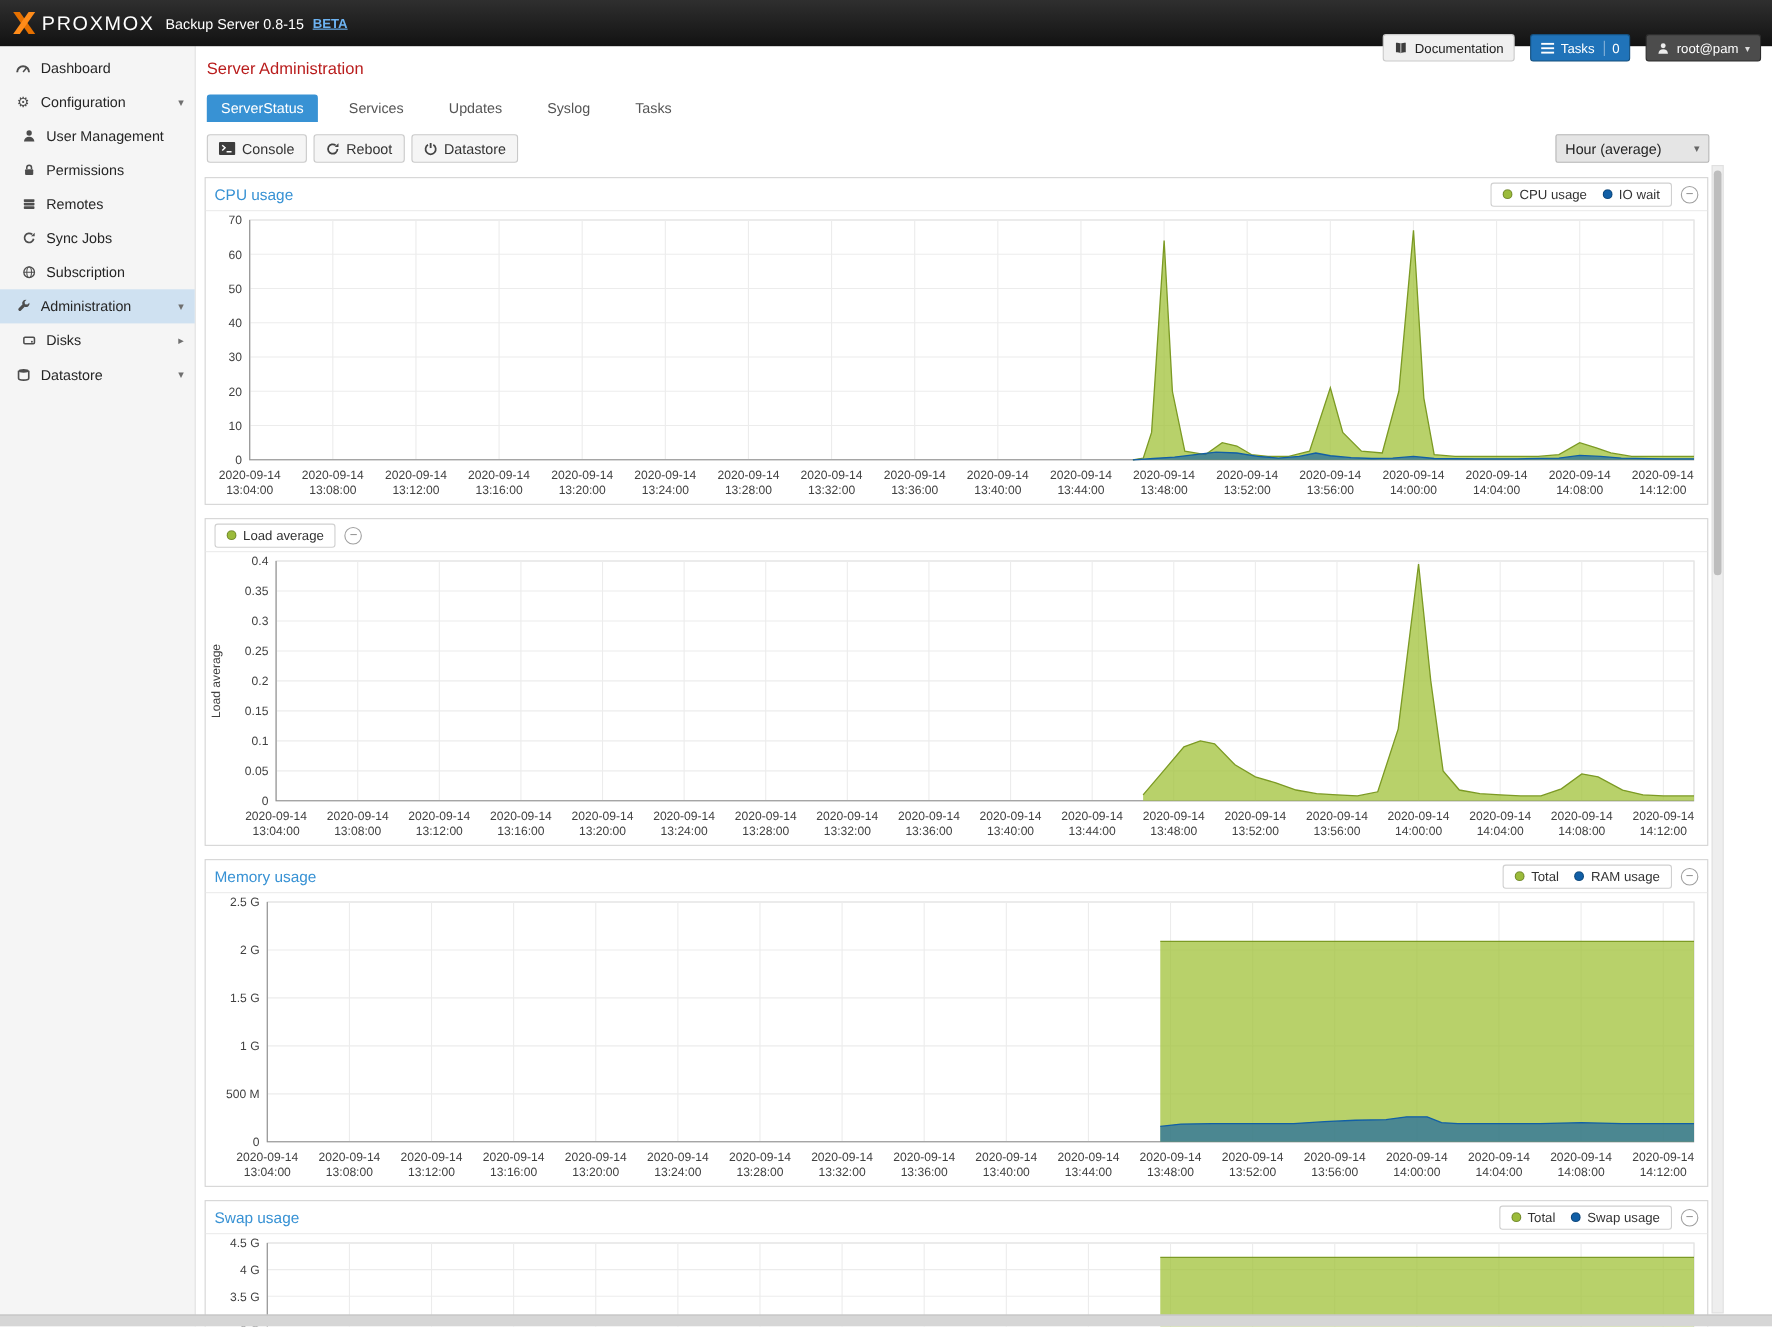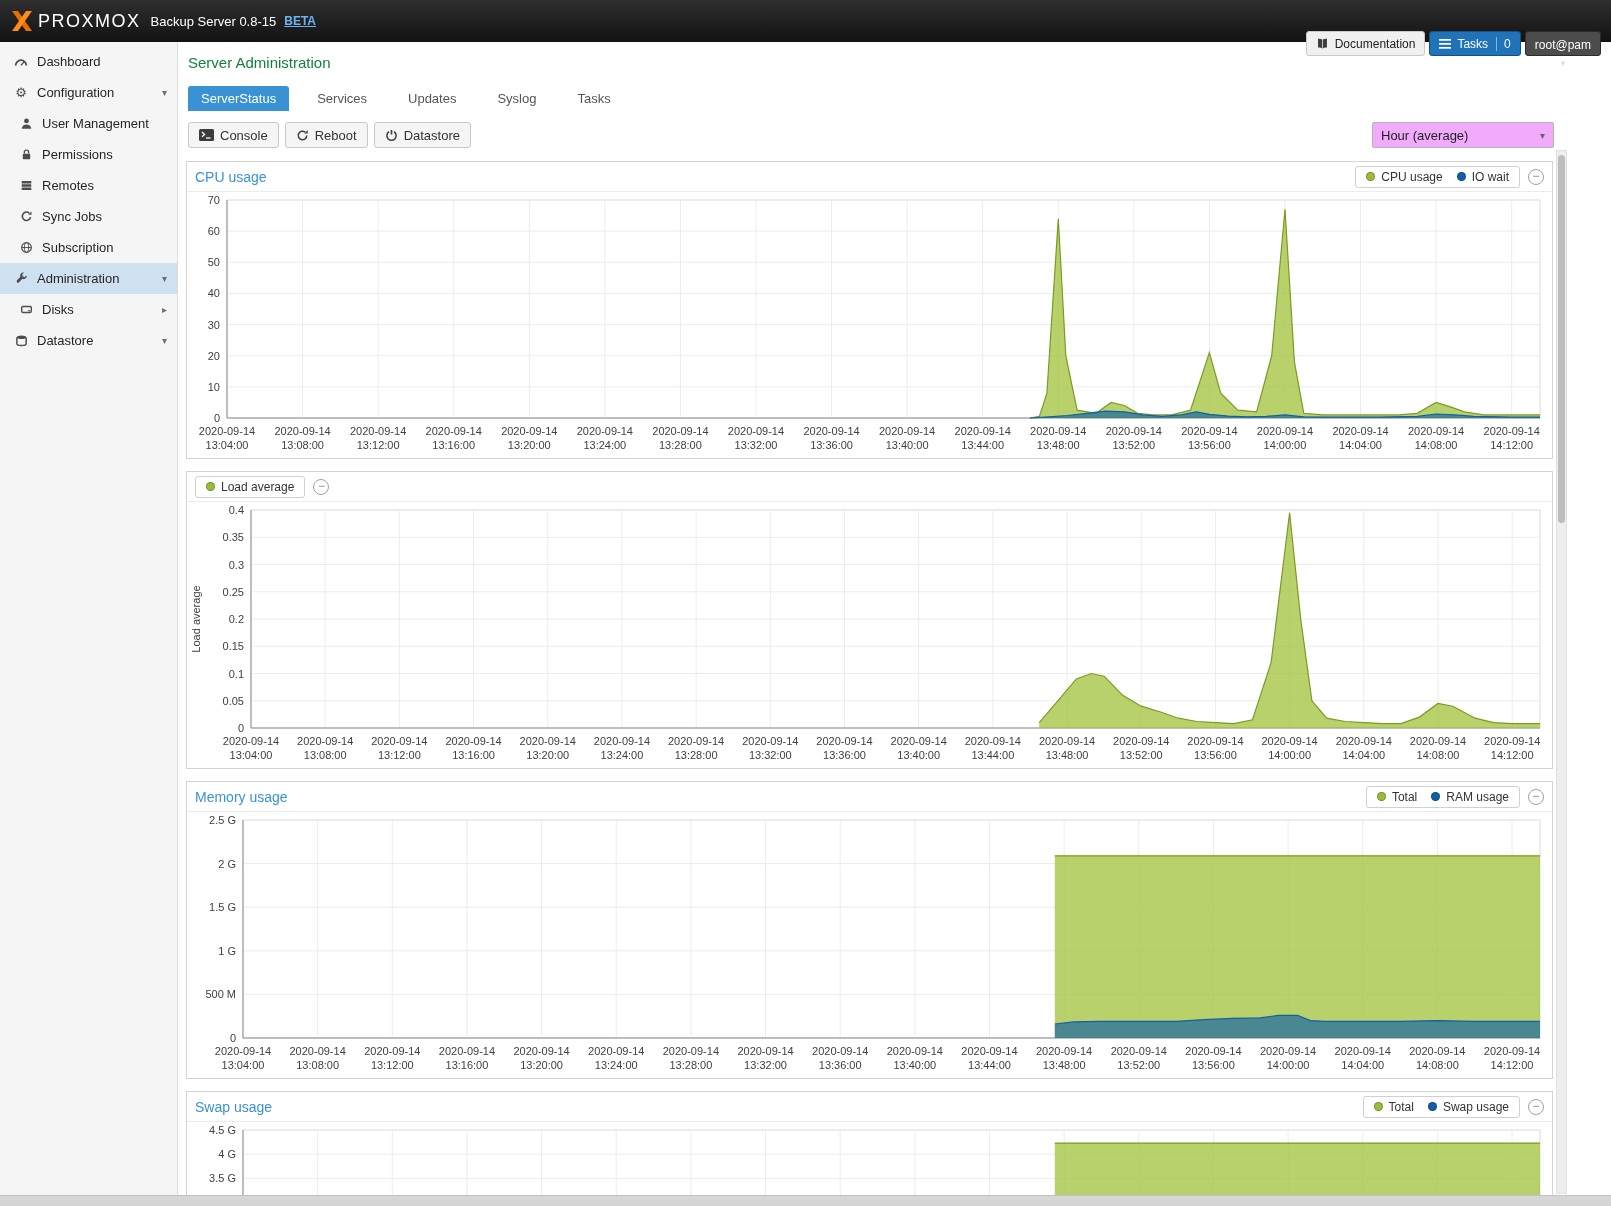--- a/index.html
+++ b/index.html
@@ -6,49 +6,49 @@
   html,body { width:1611px; height:1206px; overflow:hidden; font-family:"Liberation Sans",sans-serif; background:#fff; }
   body { position:relative; font-size:13px; color:#333; }
 
   
   .topbar { position:absolute; left:0; top:0; width:1611px; height:42px;
     background:linear-gradient(#2f2f2f,#121212); display:flex; align-items:center; padding:0 10px; z-index:20;}
   .brand { display:flex; align-items:center; gap:4px; }
   .brand-text { color:#fff; font-weight:normal; font-size:18px; letter-spacing:1.5px; }
   .product { color:#fff; font-size:13px; margin-left:10px; }
   .beta { color:#6db3f2; font-size:12px; font-weight:bold; text-decoration:underline; margin-left:8px; cursor:pointer;}
-  .topbar-right { margin-left:auto; display:flex; align-items:flex-end; gap:4px;margin-top:45px; }
+  .topbar-right { margin-left:auto; display:flex; align-items:flex-end; gap:14px;margin-top:45px; }
   .tb-btn { display:flex; align-items:center; gap:6px; height:25px; padding:0 9px; border-radius:3px;
     font-size:12px; border:1px solid #555; cursor:pointer; }
   .tb-btn.doc { background:#f0f0f0; border-color:#c9c9c9; color:#222; }
   .tb-btn.tasks { background:#2073b9; border-color:#15507f; color:#fff; }
   .tb-btn.tasks .count { border-left:1px solid rgba(255,255,255,.45); padding-left:7px; margin-left:2px; }
-  .tb-btn.user { background:#4c4c4c; border-color:#2c2c2c; color:#fff;flex-direction:column; }
+  .tb-btn.user { background:#4c4c4c; border-color:#2c2c2c; color:#fff; }
   .tb-caret { font-size:9px; color:#ddd; }
 
   
   .sidebar { position:absolute; left:0; top:42px; width:178px; bottom:0; background:#f5f5f5;
     border-right:1px solid #dcdcdc; padding-top:4px; }
   .nav-item { display:flex; align-items:center; height:31px; padding-left:12px; cursor:pointer; color:#252525; }
   .nav-item.indent { padding-left:17px; }
   .nav-item.selected { background:#cfe1f1; }
   .nav-icon { width:18px; display:inline-flex; justify-content:center; margin-right:7px; color:#4d4d4d; font-size:13px; }
   .nav-label { font-size:13px; }
   .nav-caret { margin-left:auto; margin-right:10px; font-size:10px; color:#6f6f6f; }
 
   
   .main { position:absolute; left:178px; top:42px; right:0; bottom:0; padding-left:10px; background:#fff; }
-  .page-title { margin-top:12px; color:#15803d; font-size:15px; }
+  .page-title { margin-top:12px; color:#b91c1c; font-size:15px; }
   .tabbar { margin-top:12px; display:flex; gap:15px; height:28px; align-items:flex-end; }
   .tab { padding:5px 13px; font-size:13px; color:#555; border-radius:3px 3px 0 0; cursor:pointer; }
   .tab.active { background:#3892d4; color:#fff; }
   .toolbar { margin-top:10px; height:28px; position:relative; display:flex; gap:6px; align-items:center; }
   .btn { display:inline-flex; align-items:center; gap:6px; height:26px; padding:0 10px; background:#f5f5f5;
     border:1px solid #c9c9c9; border-radius:3px; font-size:13px; color:#333; cursor:pointer; }
-  .timeframe { position:absolute; right:57px; top:1px; width:182px; height:26px; background:#f0abfc;
+  .timeframe { position:absolute; right:57px; top:1px; width:140px; height:26px; background:#e5e5e5;
     border:1px solid #b5b5b5; border-radius:2px; display:flex; align-items:center; padding:0 8px;
     font-size:13px; color:#222; cursor:pointer; }
   .dd-caret { margin-left:auto; font-size:10px; color:#666; }
 
   .panels { margin-top:12px; width:1367px; margin-left:-2px; }
   .panel { width:1367px; border:1px solid #d4d4d4; background:#fff; margin-bottom:12px; }
   .panel-hd { height:30px; display:flex; align-items:center; padding:0 8px; border-bottom:1px solid #ececec; }
   .panel-title { color:#3892d4; font-size:14px; flex:1; }
   .legend { display:flex; align-items:center; gap:14px; border:1px solid #d0d0d0; border-radius:3px;
     background:#fff; padding:3px 10px; margin-right:8px; }

